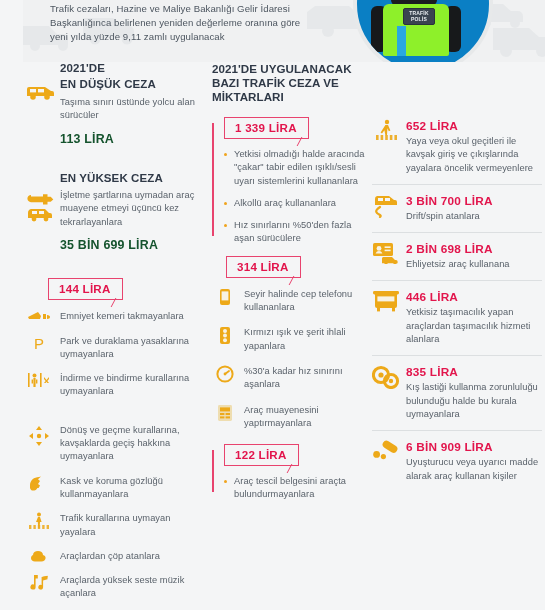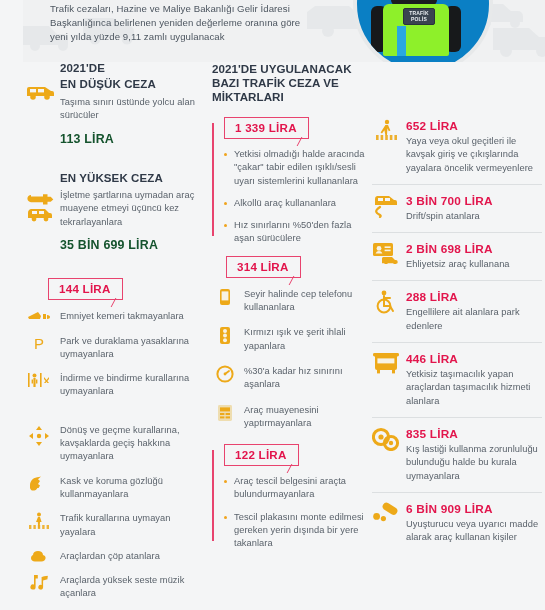--- a/index.html
+++ b/index.html
@@ -410,21 +410,20 @@
         </div>
       </div>
 
       <div class="group" style="margin-top:14px">
         <div class="group-rule"></div>
         <div class="tag-wrap">
           <span class="tagbox">122 LİRA</span>
         </div>
         <ul class="bullets">
           <li>Araç tescil belgesini araçta bulundurmayanlara</li>
-          <li>Tescil plakasını monte edilmesi gereken yerin dışında bir yere takanlara</li>
         </ul>
       </div>
     </div>
 
     <div class="col col-right" style="top:48px">
 
       <div class="rbox" style="border-top:none">
         <span class="r-icon">
           <svg width="26" height="22" viewBox="0 0 26 22">
             <g fill="#eda919">
@@ -467,35 +466,20 @@
             <rect x="12.6" y="7.6" width="6" height="1.6" fill="#f7f2e4"></rect>
             <path fill="#eda919" d="M12 15h8l3 3h1a1.6 1.6 0 0 1 1.6 1.6v1.6H10v-4.6A1.6 1.6 0 0 1 12 15z"></path>
             <circle cx="14" cy="21" r="1.6" fill="#eda919"></circle>
               <circle cx="23" cy="21" r="1.6" fill="#eda919"></circle>
           </svg>
         </span>
         <div class="r-amount">2 BİN 698 LİRA</div>
         <div class="r-desc">Ehliyetsiz araç kullanana</div>
       </div>
 
-      <div class="rbox">
-        <span class="r-icon">
-          <svg width="24" height="24" viewBox="0 0 24 24">
-            <g fill="none" stroke="#eda919" stroke-width="2" stroke-linecap="round">
-              <circle cx="10" cy="16" r="6.4"></circle>
-              <path d="M10 16V6"></path>
-              <path d="M10 8h6"></path>
-              <path d="M10 16h6l3 5"></path>
-            </g>
-            <circle cx="10" cy="3" r="2.4" fill="#eda919"></circle>
-          </svg>
-        </span>
-        <div class="r-amount">288 LİRA</div>
-        <div class="r-desc">Engellilere ait alanlara park edenlere</div>
-      </div>
 
       <div class="rbox">
         <span class="r-icon">
           <svg width="26" height="22" viewBox="0 0 26 22">
             <path fill="#eda919" d="M2 4h22v12a2 2 0 0 1-2 2H4a2 2 0 0 1-2-2z"></path>
             <rect x="0" y="1" width="26" height="3.4" rx="1.4" fill="#eda919"></rect>
             <rect x="4.4" y="6.4" width="17" height="5" fill="#f7f2e4"></rect>
             <rect x="4" y="18" width="3" height="3.4" fill="#eda919"></rect>
             <rect x="19" y="18" width="3" height="3.4" fill="#eda919"></rect>
           </svg>

